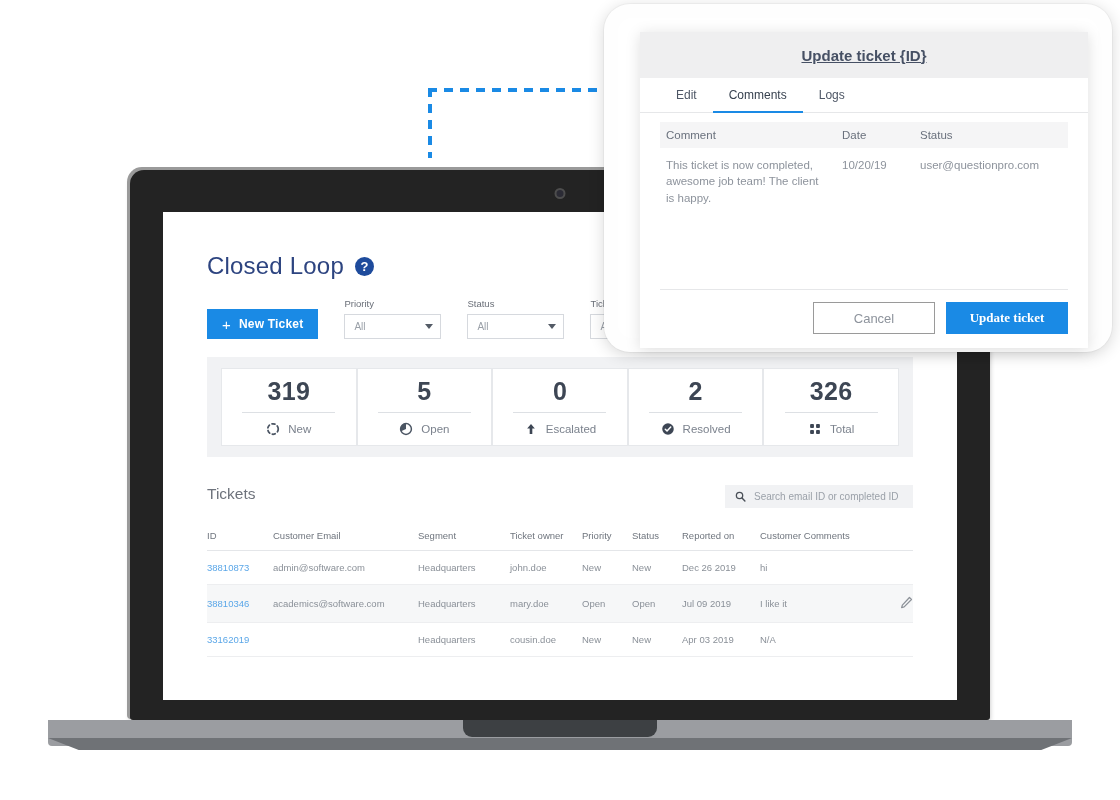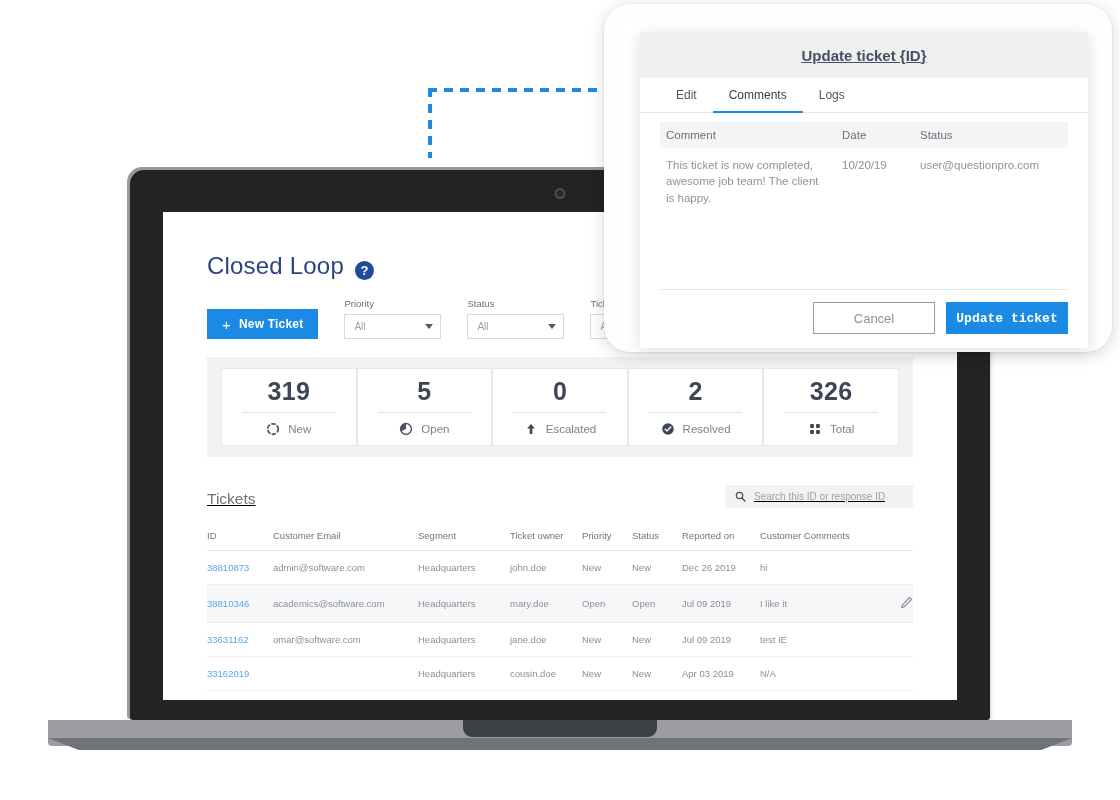--- a/index.html
+++ b/index.html
@@ -68,21 +68,21 @@
     transform: translateX(-50%);
     width: 194px; height: 17px;
     background: #3d4043;
     border-radius: 0 0 9px 9px;
     z-index: 3;
   }
 
   
   .page { padding: 40px 44px 0 44px; }
 
-  .page-head { display: flex; align-items: flex-end; gap: 11px; }
+  .page-head { display: flex; align-items: center; gap: 11px; }
   .page-title {
     font-size: 24px; color: #2d4480; font-weight: 400; letter-spacing: .2px;
   }
   .help-icon {
     width: 19px; height: 19px; border-radius: 50%;
     background: #1e4b9c; color: #fff;
     font-size: 13px; font-weight: 700;
     display: flex; align-items: center; justify-content: center;
     line-height: 1;
   }
@@ -131,23 +131,22 @@
   }
   .stat-rule { width: 93px; height: 1px; background: #dde0e4; }
   .stat-bot {
     display: flex; align-items: center; gap: 8px;
     margin-top: 9px; font-size: 11.5px; color: #7b828d;
   }
   .si { width: 14px; height: 14px; flex: 0 0 14px; display: block; }
 
   
   .tickets-head {
-    display: flex; align-items: flex-end; justify-content: space-between;
+    display: flex; align-items: flex-start; justify-content: space-between;
     margin-top: 28px;
-    text-decoration: underline;
   }
   .tickets-title { font-size: 15.5px; color: #6e737c; font-weight: 400; }
   .search {
     width: 188px; height: 23px; background: #f1f2f4;
     display: flex; align-items: center; gap: 8px; padding: 0 10px;
     cursor: text;
   }
   .search-ph { font-size: 10px; color: #9ba1a9; }
 
   table.tickets { width: 100%; border-collapse: collapse; margin-top: 22px; }
@@ -224,21 +223,21 @@
   }
   .btn-cancel {
     width: 122px; height: 32px; background: #fff;
     border: 1px solid #9a9a9a; color: #8d939c;
     font-size: 13px; cursor: pointer;
     font-family: "Liberation Sans", sans-serif;
   }
   .btn-update {
     width: 122px; height: 32px; background: #1a8ae5;
     border: none; color: #fff; font-size: 13px; font-weight: 700;
-    cursor: pointer; font-family: Liberation Mono, monospace;
+    cursor: pointer; font-family: Liberation Serif, serif;
   }
 </style>
 </head>
 <body>
 
 <div id="stage">
 
   <div class="guide-h"></div>
   <div class="guide-v"></div>
 
@@ -348,21 +347,21 @@
             </div>
           </div>
 
           <div class="tickets-head">
             <div class="tickets-title">Tickets</div>
             <div class="search">
               <svg width="11" height="11" viewBox="0 0 16 16">
                 <circle cx="6.6" cy="6.6" r="4.6" fill="none" stroke="#4a5058" stroke-width="1.9"></circle>
                 <line x1="10.2" y1="10.2" x2="14.4" y2="14.4" stroke="#4a5058" stroke-width="2.1" stroke-linecap="round"></line>
               </svg>
-              <span class="search-ph">Search this ID or response ID</span>
+              <span class="search-ph">Search email ID or completed ID</span>
             </div>
           </div>
 
           <table class="tickets">
             <thead>
               <tr>
                 <th style="width:66px">ID</th>
                 <th style="width:145px">Customer Email</th>
                 <th style="width:92px">Segment</th>
                 <th style="width:72px">Ticket owner</th>
@@ -396,31 +395,20 @@
                 <td>Open</td>
                 <td>Jul 09 2019</td>
                 <td>I like it</td>
                 <td class="act">
                   <svg class="pencil" viewBox="0 0 16 16">
                     <path d="M11.6 1.9 L14.1 4.4 L5.1 13.4 L2 14.3 L2.9 11.2 Z" fill="none" stroke="#8d9299" stroke-width="1.6" stroke-linejoin="round"></path>
                   </svg>
                 </td>
               </tr>
 
-              <tr>
-                <td class="id"><a href="#">33631162</a></td>
-                <td>omar@software.com</td>
-                <td>Headquarters</td>
-                <td>jane.doe</td>
-                <td>New</td>
-                <td>New</td>
-                <td>Jul 09 2019</td>
-                <td>test IE</td>
-                <td class="act"></td>
-              </tr>
 
               <tr>
                 <td class="id"><a href="#">33162019</a></td>
                 <td></td>
                 <td>Headquarters</td>
                 <td>cousin.doe</td>
                 <td>New</td>
                 <td>New</td>
                 <td>Apr 03 2019</td>
                 <td>N/A</td>

